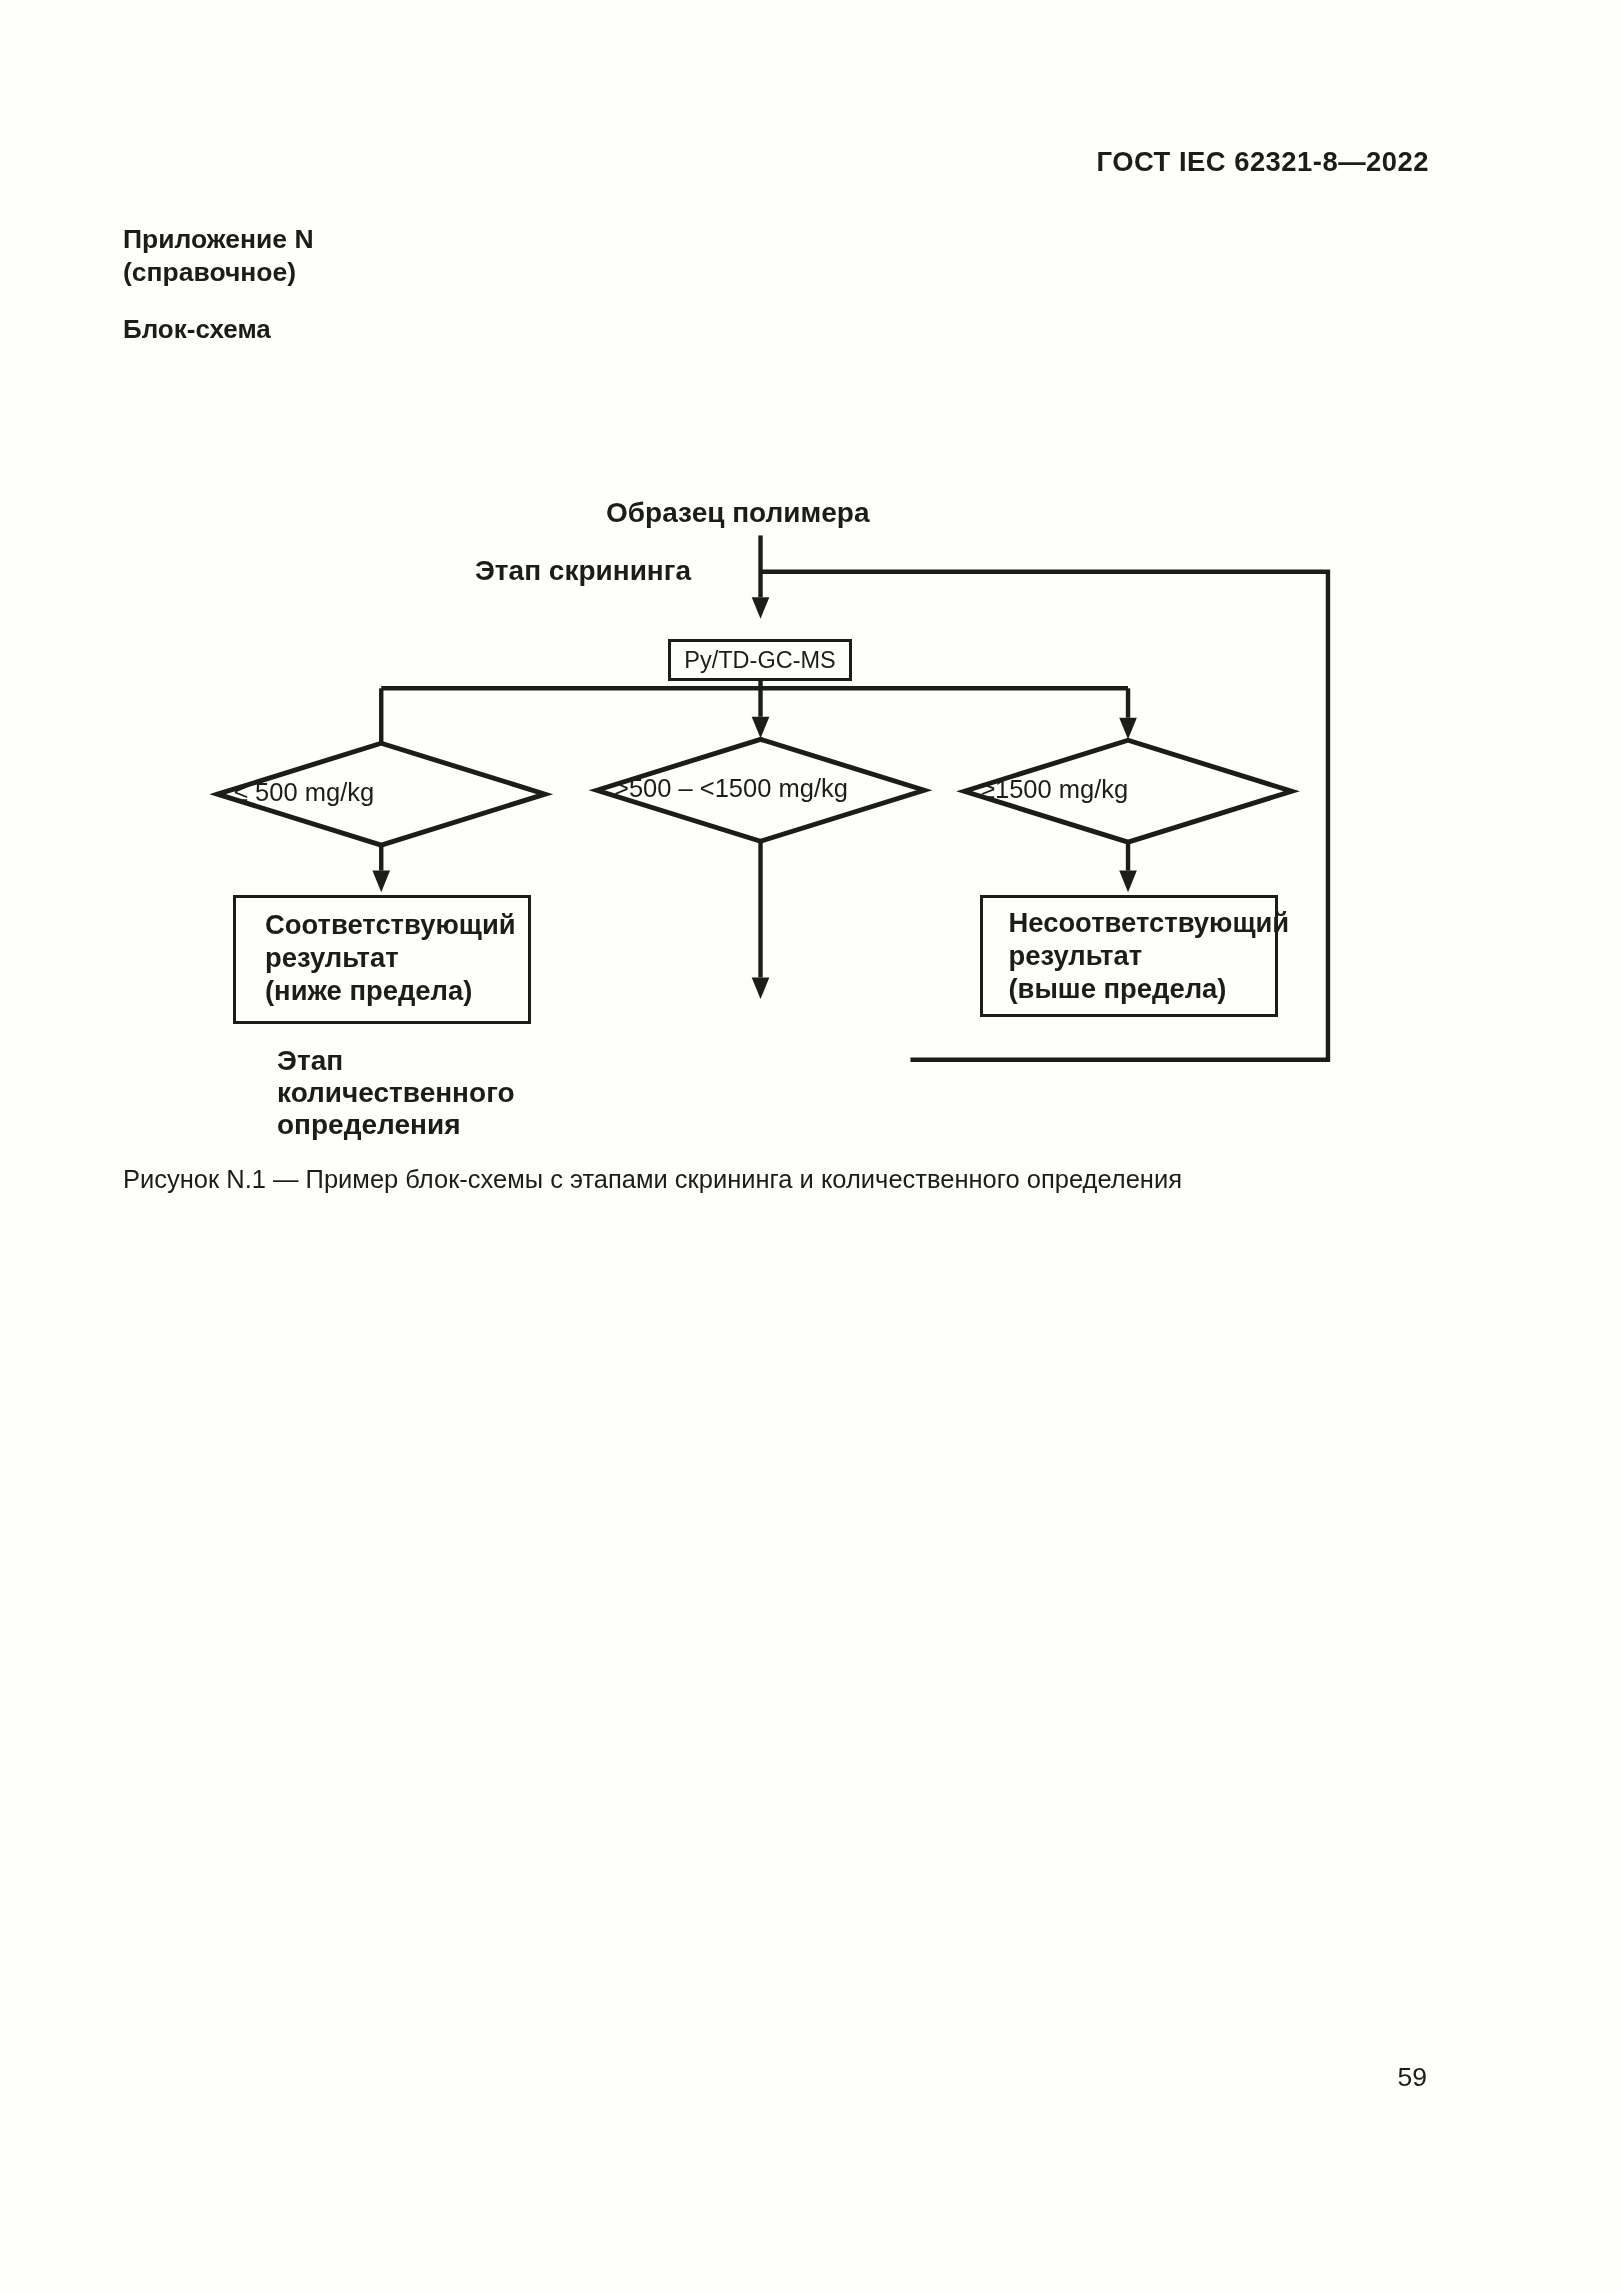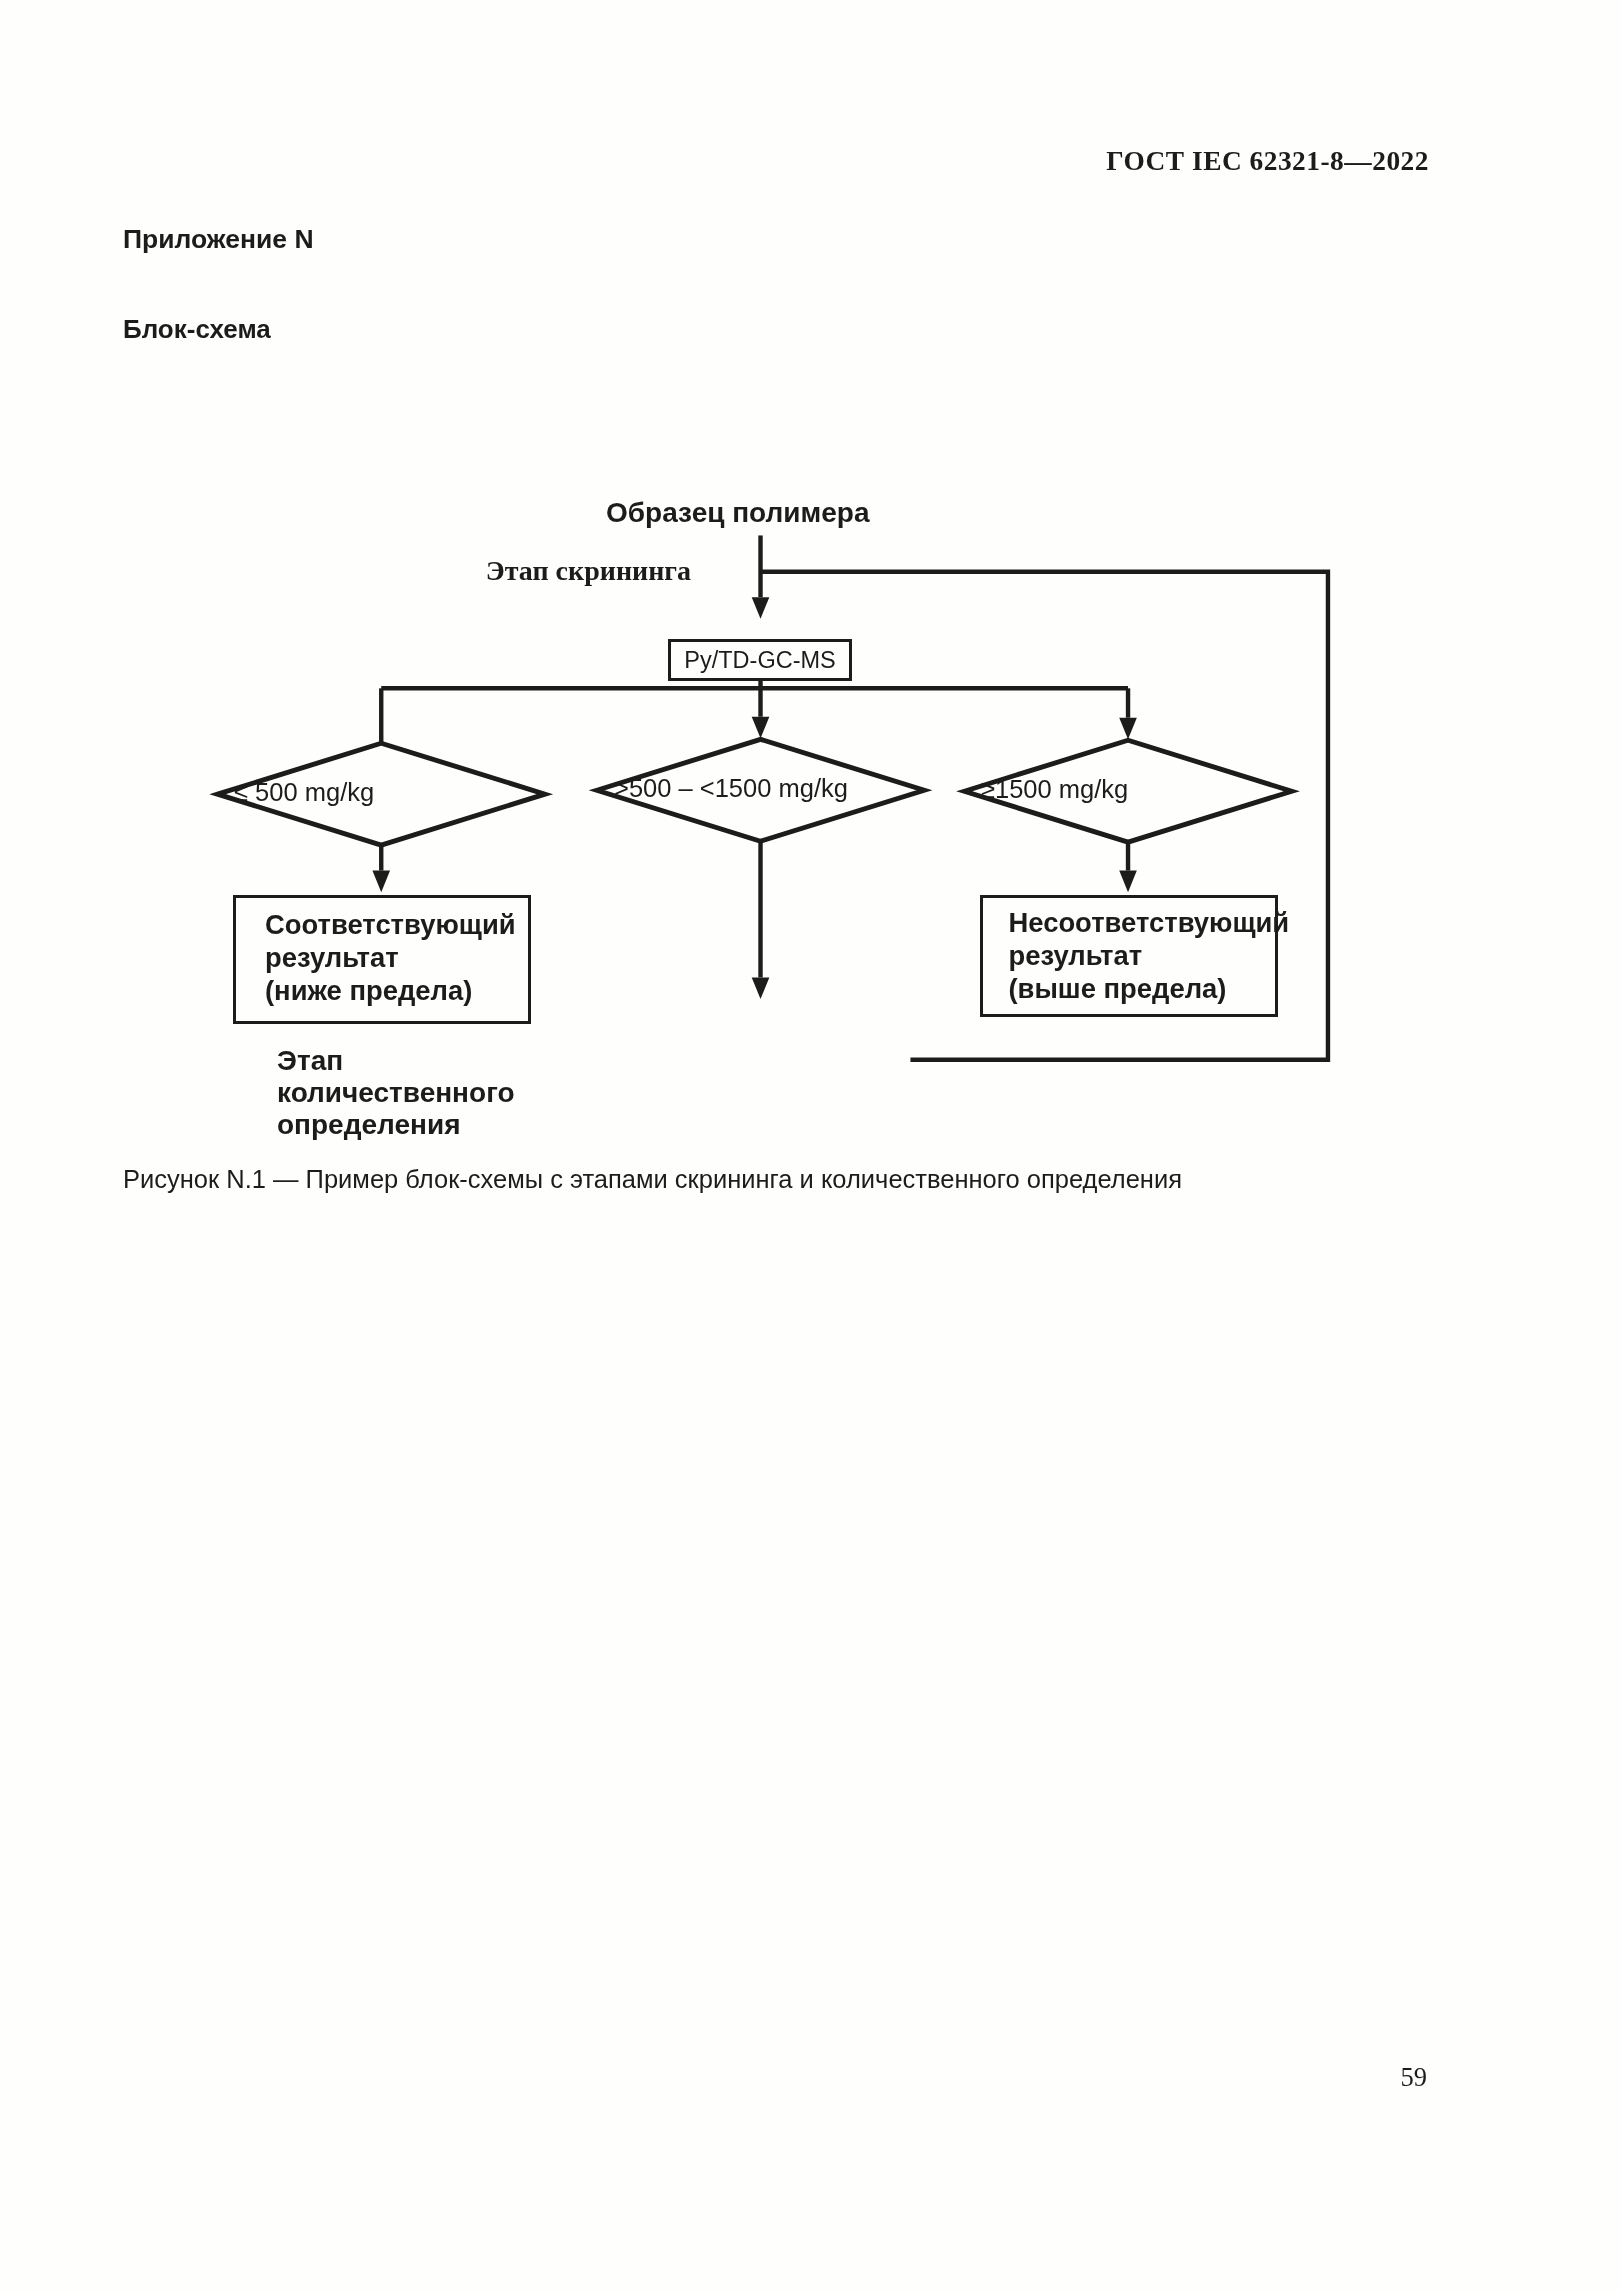--- a/index.html
+++ b/index.html
@@ -7,21 +7,21 @@
     position:relative;
     width:1621px;height:2293px;
     background:#fefefdF;
     background-color:#fefefd;
     font-family:"Liberation Sans",sans-serif;
     color:#1c1c1b;
     overflow:hidden;
   }
   .abs{position:absolute;}
   .ctr{text-align:left;}
-  .rt{text-align:right;font-family:Liberation Serif, serif;}
+  .rt{text-align:right;}
   .hdr{font-size:27.4px;font-weight:bold;letter-spacing:0.5px;}
   .app-title{font-size:26.5px;font-weight:bold;}
   .sec-title{font-size:26px;font-weight:bold;}
   .body-par{font-size:26.5px;line-height:35px;text-align:justify;text-indent:63px;}
   .fc-label{font-size:28px;font-weight:bold;line-height:32px;}
   .fc-box{
     box-sizing:border-box;
     border:3.9px solid #1c1c1b;
     background:#fefefd;
   }
@@ -33,20 +33,21 @@
   svg.diagram{position:absolute;left:0;top:0;width:1621px;height:2293px;}
 </style>
 </head>
 <body>
 
 <div class="page">
 
   <div class="abs hdr rt" style="left:123px;top:146px;width:1306px;">ГОСТ IEC 62321-8—2022</div>
 
   <div class="abs app-title ctr" style="left:123px;top:224px;width:1308px;">Приложение N</div>
+  <div class="abs app-title ctr" style="left:123px;top:257px;width:1308px;">(справочное)</div>
   <div class="abs sec-title ctr" style="left:123px;top:314px;width:1308px;">Блок-схема</div>
 
 
   <svg class="diagram" viewBox="0 0 1654 2339" aria-hidden="true">
     <g fill="none" stroke="#1c1c1b" stroke-width="4.5">
       <path d="M776 546 V609"></path>
       <path d="M776 583 H1355 V1081 H929"></path>
       <path d="M776 676 V731"></path>
       <path d="M389 702 H1151"></path>
       <path d="M389 702 V758"></path>

